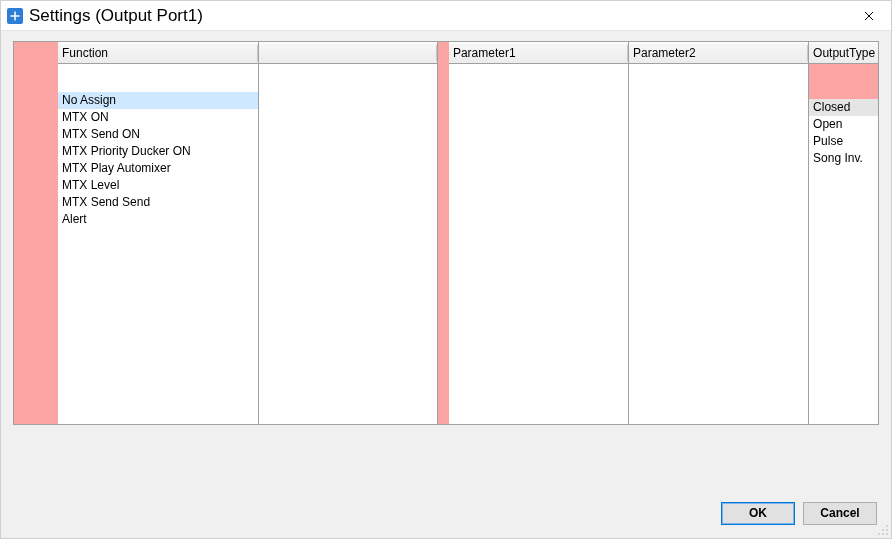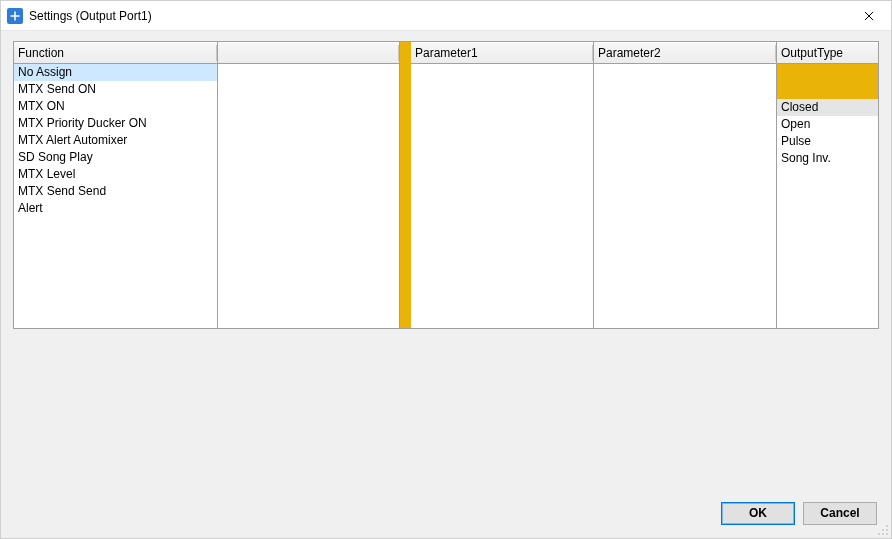--- a/index.html
+++ b/index.html
@@ -32,47 +32,48 @@
     background: #2e7cd6;
     border-radius: 2px;
     margin-right: 6px;
     display: inline-flex;
     align-items: center;
     justify-content: center;
   }
   .app-icon svg { display:block; }
   .title-text {
     flex: 0 0 auto;
-    font-size: 12px;
+    font-size: 17px;
     color: #000;
   }
   .title-spacer { flex: 1 1 auto; }
   .close-btn {
     width: 45px; height: 30px;
     display: flex; align-items: center; justify-content: center;
     cursor: default;
   }
   .close-btn svg { width: 10px; height: 10px; }
 
   .client {
     flex: 1 1 auto;
     background: #f0f0f0;
     padding: 10px 12px 8px 12px;
     display: flex;
     flex-direction: column;
   }
 
   .grid-wrap {
     flex: 0 0 auto;
-    background: #eab308;
+    background: #fca5a5;
     border: 1px solid #a0a0a0;
-    height: 288px;
+    height: 384px;
     display: flex;
     flex-direction: row;
     overflow: hidden;
+    padding-left: 44px;
   }
 
   .col {
     display: flex;
     flex-direction: column;
     border-right: 1px solid #a0a0a0;
     min-width: 0;
   }
   .col:last-child { border-right: none; }
 
@@ -113,20 +114,21 @@
     height: 17px;
     line-height: 17px;
     padding: 0 4px;
     white-space: nowrap;
     overflow: hidden;
     text-overflow: ellipsis;
     cursor: default;
   }
   .list-item.selected-blue {
     background: #cde8ff;
+    margin-top: 28px;
   }
   .list-item.selected-gray {
     background: #e5e5e5;
   }
 
   .spacer { flex: 1 1 auto; }
 
   .button-row {
     height: 34px;
     display: flex;
@@ -182,25 +184,24 @@
   <div class="client">
 
     <div class="grid-wrap">
 
       <div class="col col-function">
         <div class="col-header">
           <span>Function</span>
         </div>
         <div class="col-body" id="function-list">
             <div class="list-item selected-blue">No Assign</div>
+            <div class="list-item">MTX ON</div>
             <div class="list-item">MTX Send ON</div>
-            <div class="list-item">MTX ON</div>
             <div class="list-item">MTX Priority Ducker ON</div>
-            <div class="list-item">MTX Alert Automixer</div>
-            <div class="list-item">SD Song Play</div>
+            <div class="list-item">MTX Play Automixer</div>
             <div class="list-item">MTX Level</div>
             <div class="list-item">MTX Send Send</div>
             <div class="list-item">Alert</div>
           </div>
       </div>
 
       <div class="col col-blank">
         <div class="col-header">
           <span></span>
         </div>

